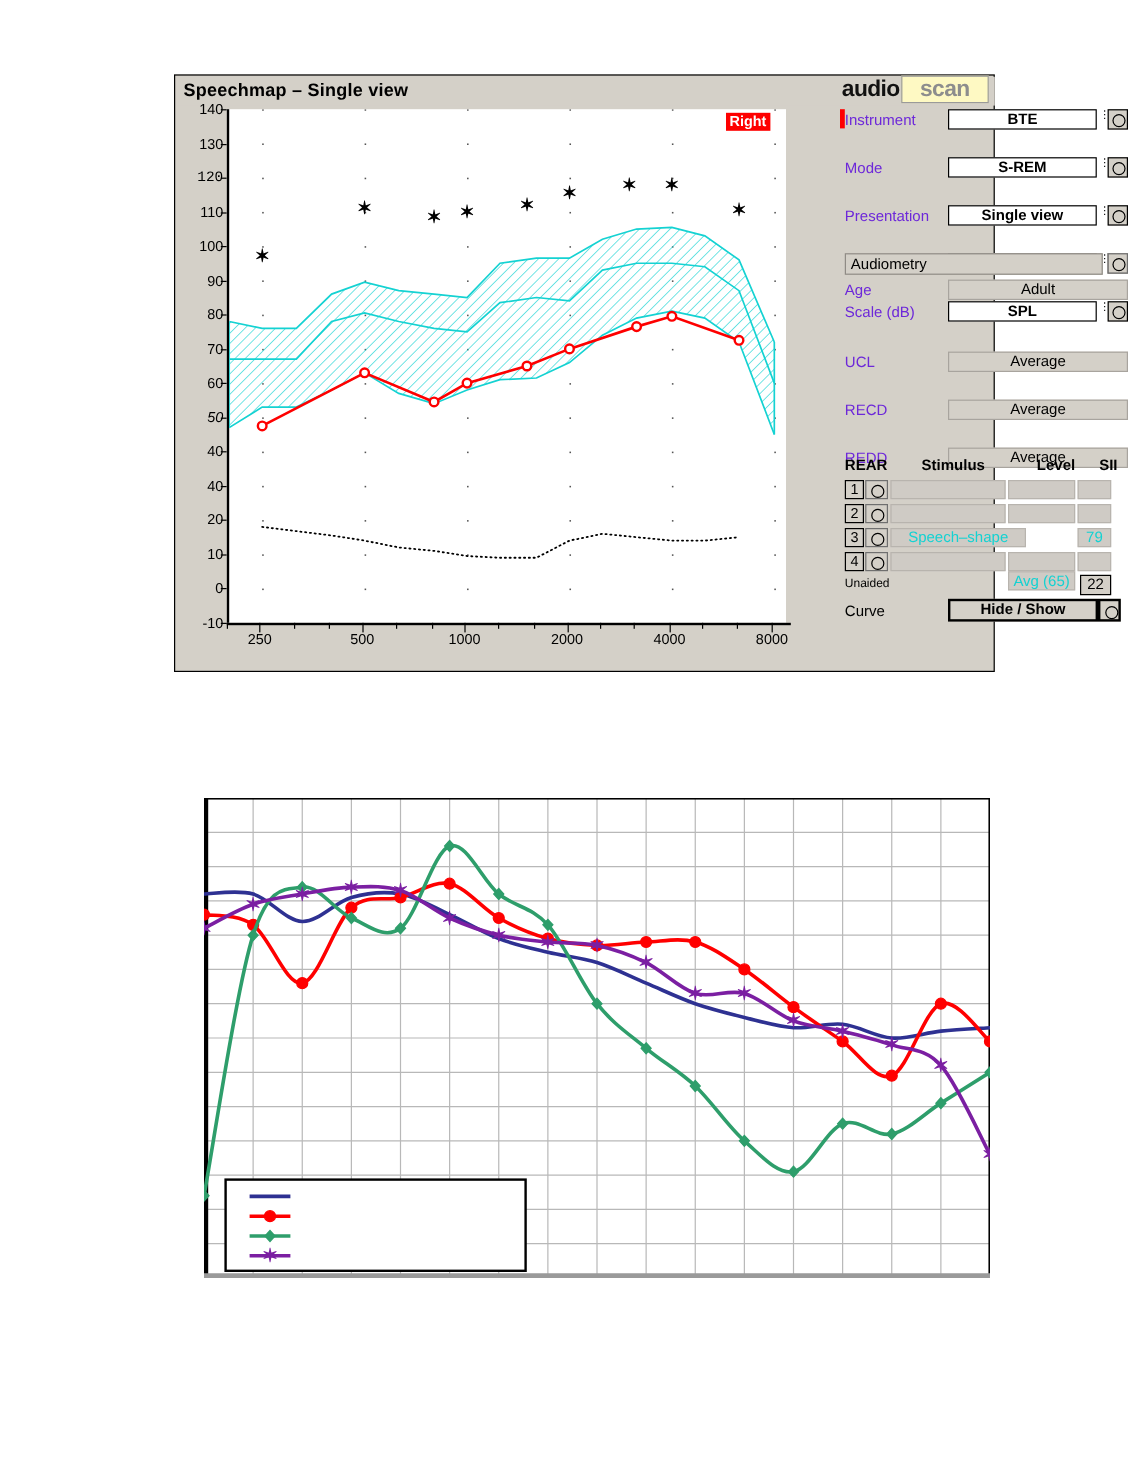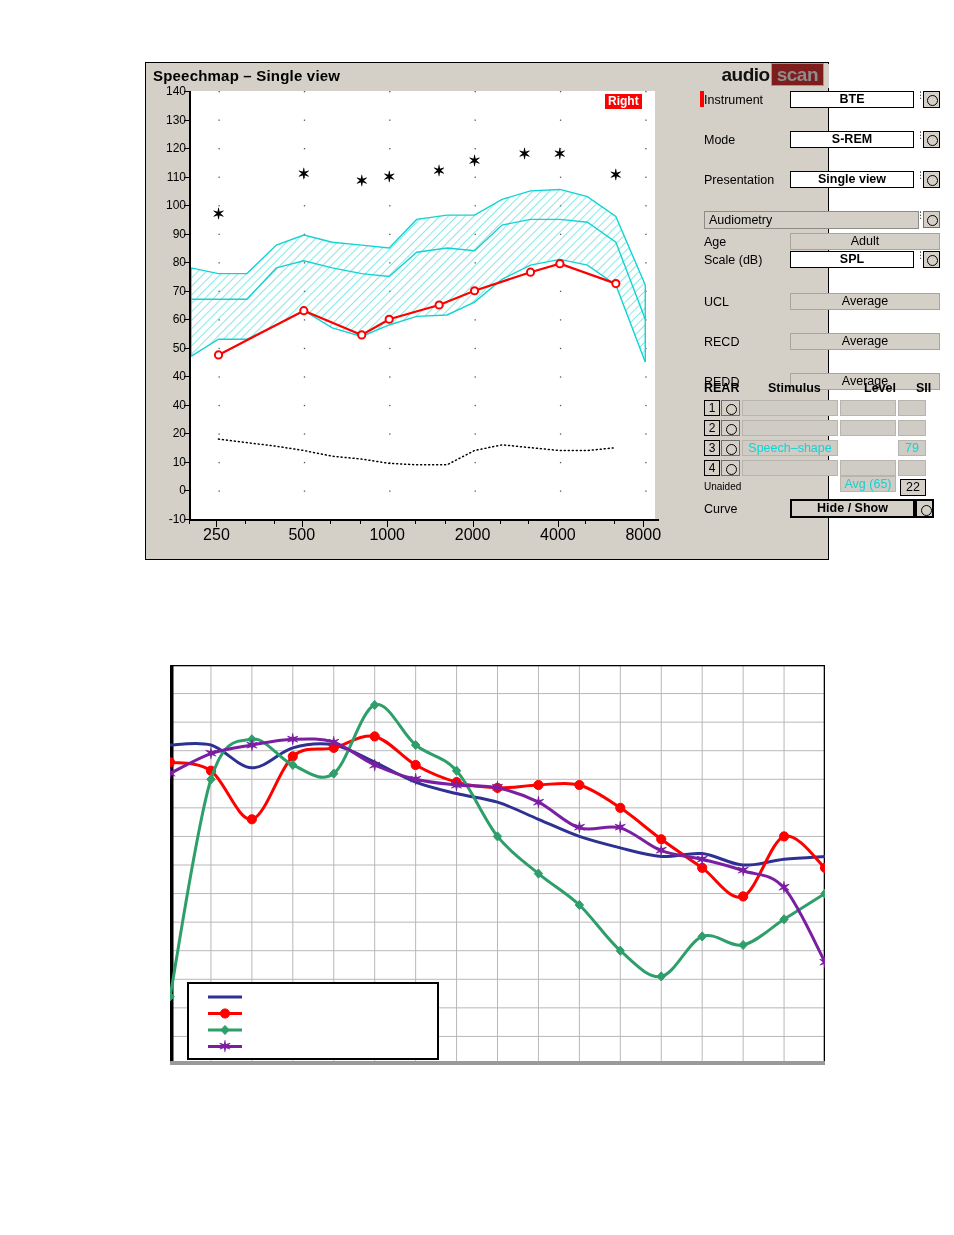--- a/index.html
+++ b/index.html
@@ -17,54 +17,54 @@
   }
   #sm-title{
     position:absolute; left:6px; top:3px; font-size:15px; font-weight:bold;
     color:#000; letter-spacing:.2px; white-space:nowrap;
   }
   #brand{
     position:absolute; right:5px; top:1px; font-size:19px; font-weight:bold;
     letter-spacing:-.5px; white-space:nowrap; line-height:20px;
   }
   #brand .b-audio{color:#111;}
-  #brand .b-scan{color:#8d8d8d; background:#7f1d1d;
-     border:1px solid #9a9a9a; padding:0 5px; margin-left:1px;}
+  #brand .b-scan{color:#8d8d8d; background:#fef9c3;
+     border:1px solid #9a9a9a; padding:0 15px; margin-left:1px;}
 
   
   #sm-plot{
     position:absolute; left:43px; top:28px; width:509px; height:460px;
     box-sizing:border-box;
   }
   #sm-plotarea{
     position:absolute; left:0px; top:0px; width:466px; height:428px;
     background:#ffffff; border-left:2px solid #000; box-sizing:border-box;
   }
   #sm-plotarea svg{position:absolute;left:0;top:0;}
 
   .ylab{position:absolute; right:0; font-size:12px; color:#000; text-align:right;
         width:34px; transform:translateY(-7px); font-weight:normal;}
   #sm-yaxis{position:absolute; left:0px; top:28px; width:40px; height:430px;}
   .ytick{position:absolute; left:38px; width:5px; height:1px; background:#000;}
 
   #sm-xaxis{position:absolute; left:43px; top:456px; width:470px; height:34px;}
   .xtick{position:absolute; top:0; width:1px; height:6px; background:#000;}
   .xaxisline{position:absolute; left:0px; top:0px; height:2px; background:#000;}
-  .xlab{position:absolute; top:7px; font-size:16px; color:#000; text-align:center;
+  .xlab{position:absolute; top:7px; font-size:12px; color:#000; text-align:center;
         width:40px; margin-left:-20px;}
 
   #right-badge{
     position:absolute; left:414px; top:3px; background:#fe0000; color:#fff;
     font-size:12px; font-weight:bold; padding:1px 3px 2px 3px; line-height:12px;
   }
 
   
   #sm-panel{position:absolute; left:558px; top:28px; width:120px; height:460px;}
   .row{position:relative; height:20px; margin-bottom:0px;}
-  .rlabel{position:absolute; left:0; top:2px; font-size:12.5px; color:#000000; white-space:nowrap;}
+  .rlabel{position:absolute; left:0; top:2px; font-size:12.5px; color:#6d28d9; white-space:nowrap;}
   .rfield{
     position:absolute; left:86px; width:124px; height:17px; top:0px;
     background:#fff; border:1px solid #000; box-sizing:border-box;
     font-size:12.5px; text-align:center; line-height:15px; font-weight:bold; color:#000;
   }
   .dots{position:absolute; left:212px; top:1px; font-size:9px; line-height:7px; color:#000;}
   .knob{
     position:absolute; left:219px; top:0px; width:17px; height:17px;
     background:#d4d0c8; border:1px solid #000; box-sizing:border-box;
   }
@@ -154,35 +154,35 @@
       <div class="ylab" style="top: 399.467px;">0</div>
       <div class="ytick" style="top: 370.933px;"></div>
       <div class="ylab" style="top: 370.933px;">10</div>
       <div class="ytick" style="top: 342.4px;"></div>
       <div class="ylab" style="top: 342.4px;">20</div>
       <div class="ytick" style="top: 313.867px;"></div>
       <div class="ylab" style="top: 313.867px;">40</div>
       <div class="ytick" style="top: 285.333px;"></div>
       <div class="ylab" style="top: 285.333px;">40</div>
       <div class="ytick" style="top: 256.8px;"></div>
-      <div class="ylab" style="top: 256.8px;">50</div>
+      <div class="ylab" style="top: 256.8px; font-style: italic;">50</div>
       <div class="ytick" style="top: 228.267px;"></div>
       <div class="ylab" style="top: 228.267px;">60</div>
       <div class="ytick" style="top: 199.733px;"></div>
       <div class="ylab" style="top: 199.733px;">70</div>
       <div class="ytick" style="top: 171.2px;"></div>
       <div class="ylab" style="top: 171.2px;">80</div>
       <div class="ytick" style="top: 142.667px;"></div>
       <div class="ylab" style="top: 142.667px;">90</div>
       <div class="ytick" style="top: 114.133px;"></div>
       <div class="ylab" style="top: 114.133px;">100</div>
       <div class="ytick" style="top: 85.6px;"></div>
       <div class="ylab" style="top: 85.6px;">110</div>
       <div class="ytick" style="top: 57.0667px;"></div>
-      <div class="ylab" style="top: 57.0667px;">120</div>
+      <div class="ylab" style="top: 57.0667px; font-family: Liberation Mono, monospace;">120</div>
       <div class="ytick" style="top: 28.5333px;"></div>
       <div class="ylab" style="top: 28.5333px;">130</div>
       <div class="ytick" style="top: 0px;"></div>
       <div class="ylab" style="top: 0px;">140</div>
     </div>
 
   <div id="sm-plot">
     <div id="sm-plotarea">
       <svg id="sm-svg" width="466" height="428">
         <defs>
@@ -431,21 +431,21 @@
       <div style="position:absolute;top:39px;left:0;">
         <div class="numbtn" style="left:0px;">2</div>
         <div class="rowknob" style="left:17px;"></div>
         <div class="cell" style="left:38px;width:96px;"></div>
         <div class="cell" style="left:136px;width:56px;"></div>
         <div class="cell" style="left:194px;width:28px;"></div>
       </div>
       <div style="position:absolute;top:59px;left:0;">
         <div class="numbtn" style="left:0px;">3</div>
         <div class="rowknob" style="left:17px;"></div>
-        <div class="cell cyan" style="left:38px;width:96px;">Speech–shape</div>
+        <div class="cell cyan" style="left:38px;width:113px;">Speech–shape</div>
         <div class="cell cyan" style="left:136px;width:56px;margin-top:36px;">Avg (65)</div>
         <div class="cell cyan" style="left:194px;width:28px;">79</div>
       </div>
       <div style="position:absolute;top:79px;left:0;">
         <div class="numbtn" style="left:0px;">4</div>
         <div class="rowknob" style="left:17px;"></div>
         <div class="cell" style="left:38px;width:96px;"></div>
         <div class="cell" style="left:136px;width:56px;"></div>
         <div class="cell" style="left:194px;width:28px;"></div>
       </div>

